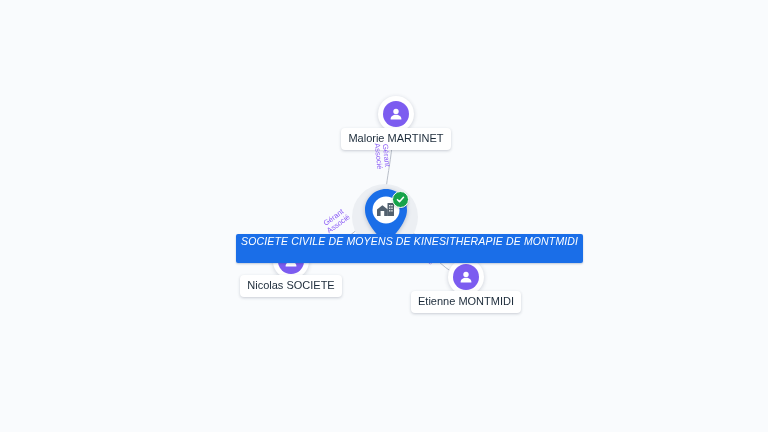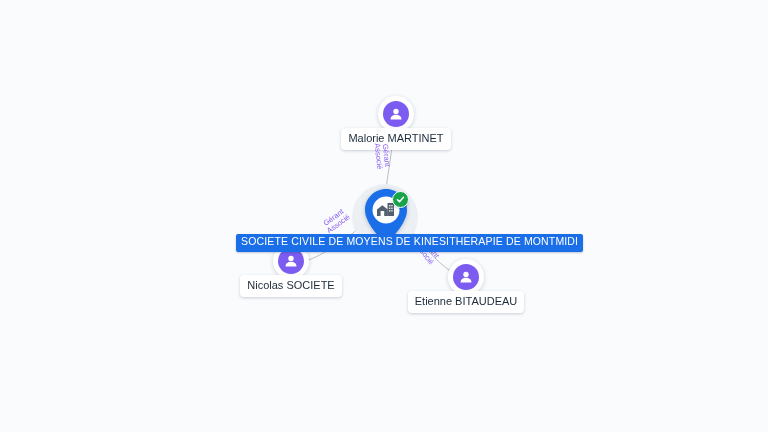--- a/index.html
+++ b/index.html
@@ -122,31 +122,32 @@
     align-items: center;
     justify-content: center;
     box-shadow: 0 1px 2px rgba(0,0,0,0.18);
   }
 
   
   #company-banner {
     position: absolute;
     left: 236px;
     top: 234px;
-    height: 18px;
+    height: 29px;
     background: #1a6ee8;
     border-radius: 2px;
     color: #ffffff;
     font-size: 10.5px;
     letter-spacing: 0.15px;
     line-height: 15px;
     padding: 0 5px;
     white-space: nowrap;
     z-index: 10;
     box-shadow: 0 1px 2px rgba(20,50,100,0.25);
+    font-style: italic;
   }
 
   
   .edge-label {
     position: absolute;
     color: #8b5cf6;
     font-size: 7.5px;
     line-height: 1.05;
     white-space: nowrap;
     z-index: 6;
@@ -252,21 +253,21 @@
 
   <div class="person-node" style="left:466px; top:259px;">
     <div class="avatar-ring">
       <div class="avatar-circle">
         <svg width="16" height="16" viewBox="0 0 16 16">
           <circle cx="8" cy="5.4" r="2.7" fill="#ffffff"></circle>
           <path d="M2.6 13.4 c0-3 2.4-4.6 5.4-4.6 s5.4 1.6 5.4 4.6 z" fill="#ffffff"></path>
         </svg>
       </div>
     </div>
-    <div class="person-label">Etienne BITAUDEAU</div>
+    <div class="person-label">Etienne MONTMIDI</div>
   </div>
 
   <div class="edge-label" id="edge-label-martinet">
     <span>Gérant</span>
     <span>Associé</span>
   </div>
 
   <div class="edge-label" id="edge-label-chevrier">
     <span>Gérant</span>
     <span>Associé</span>

